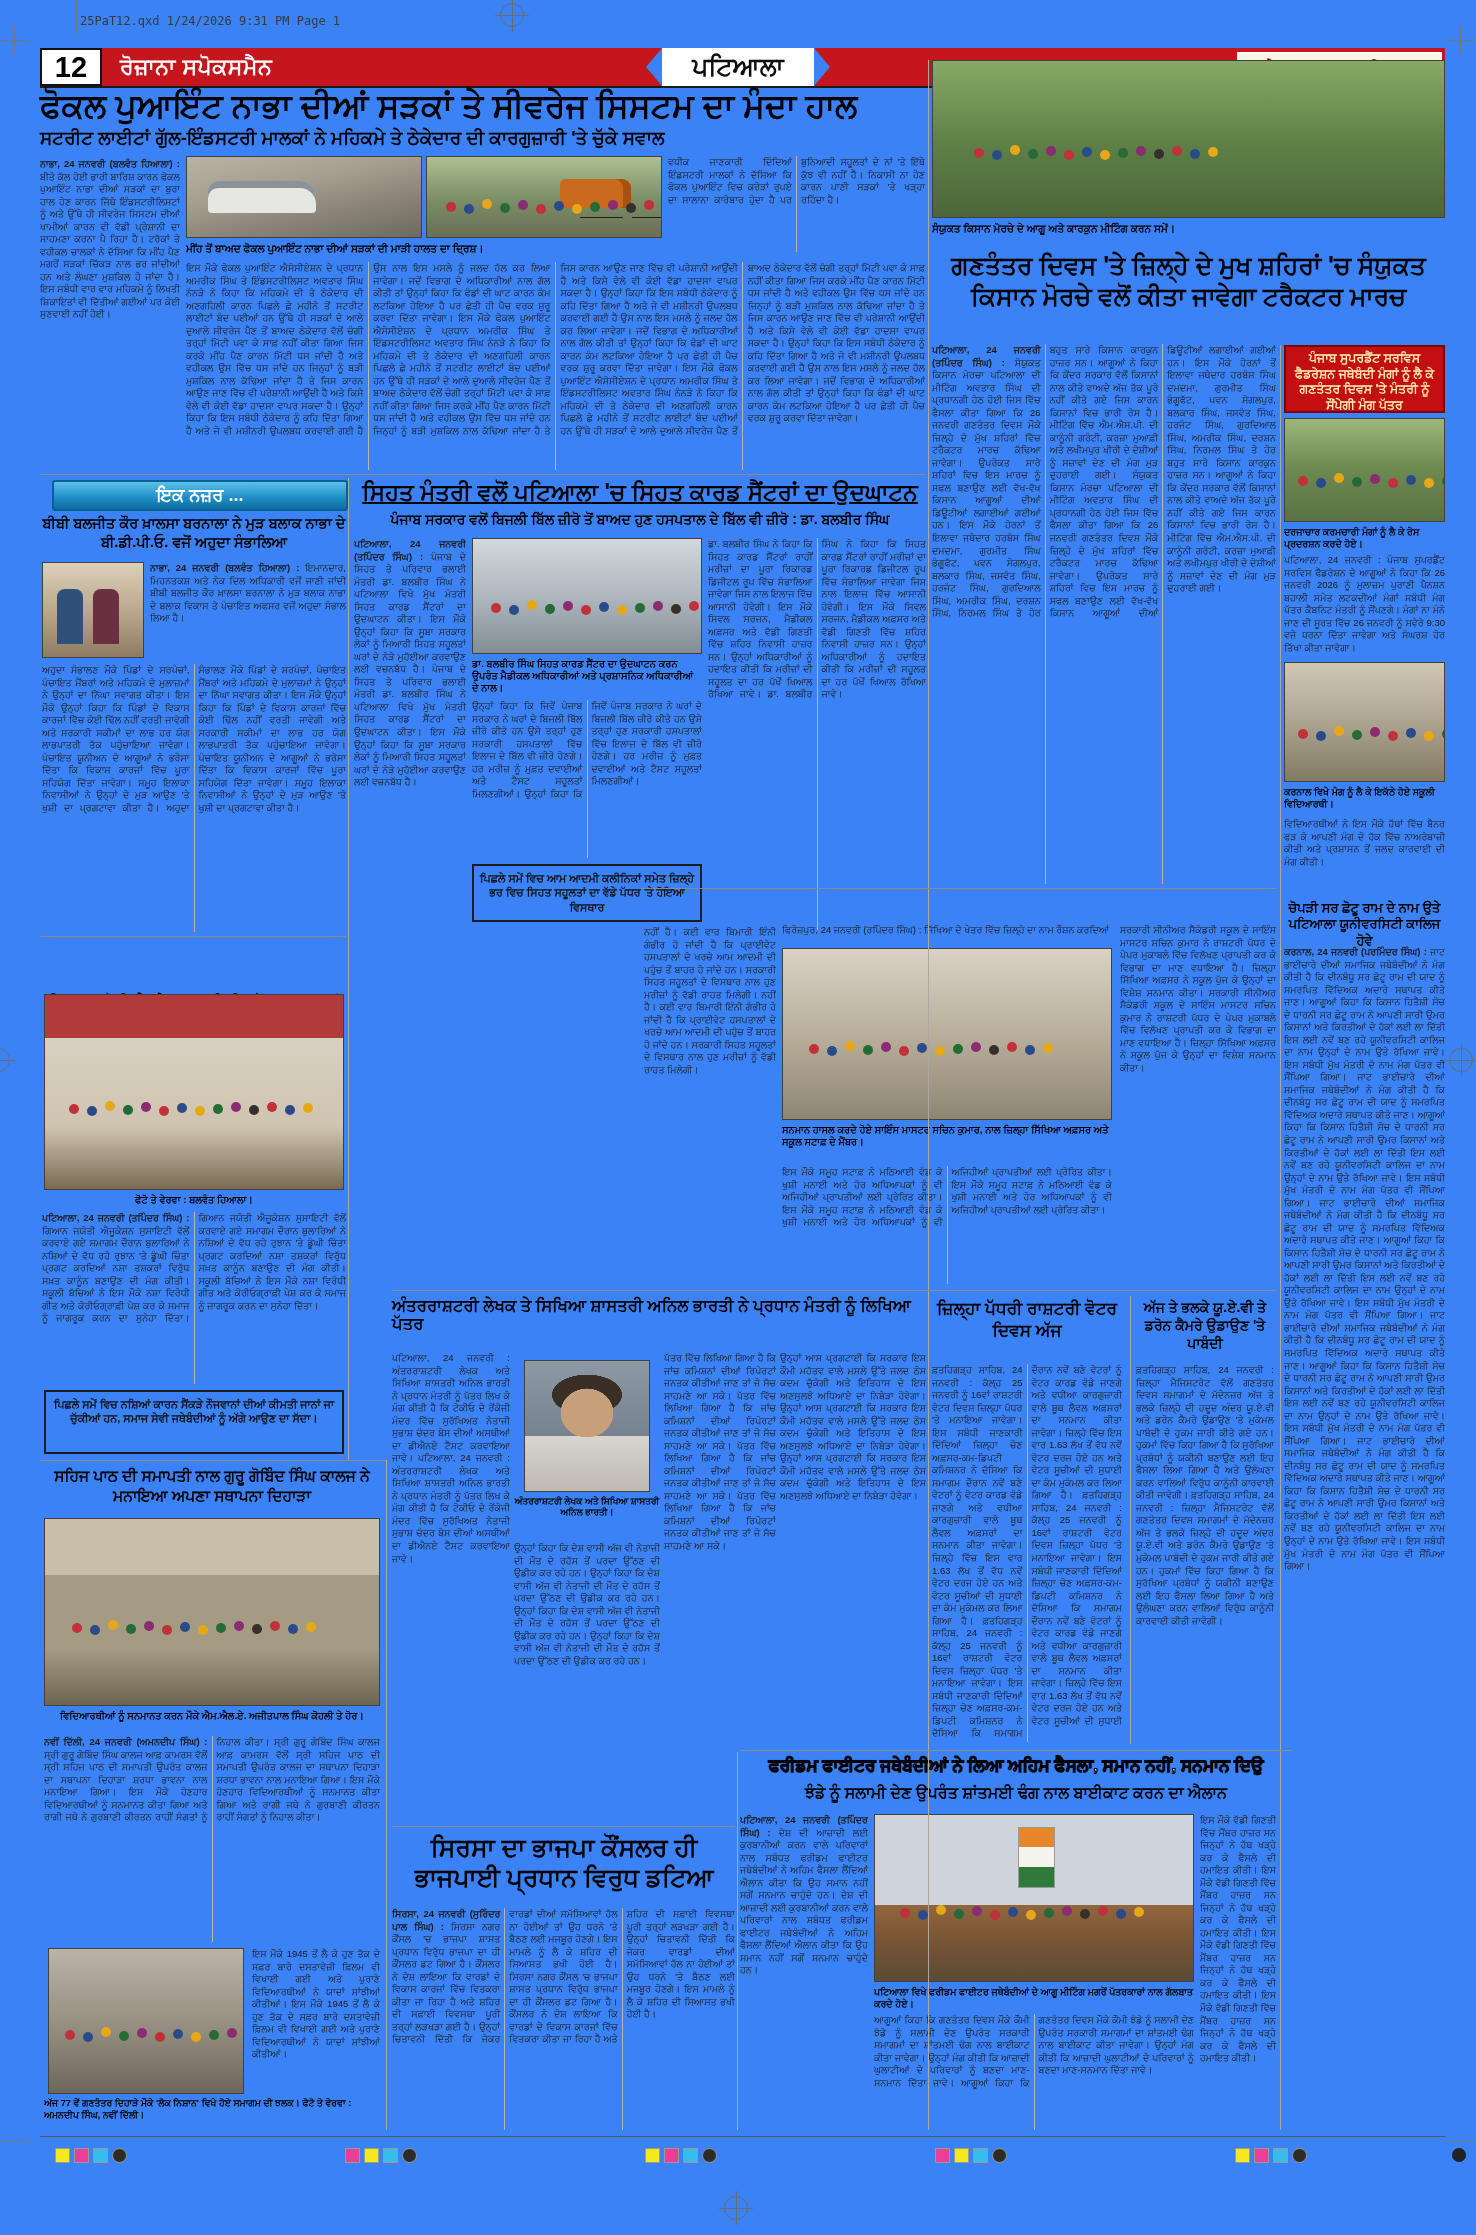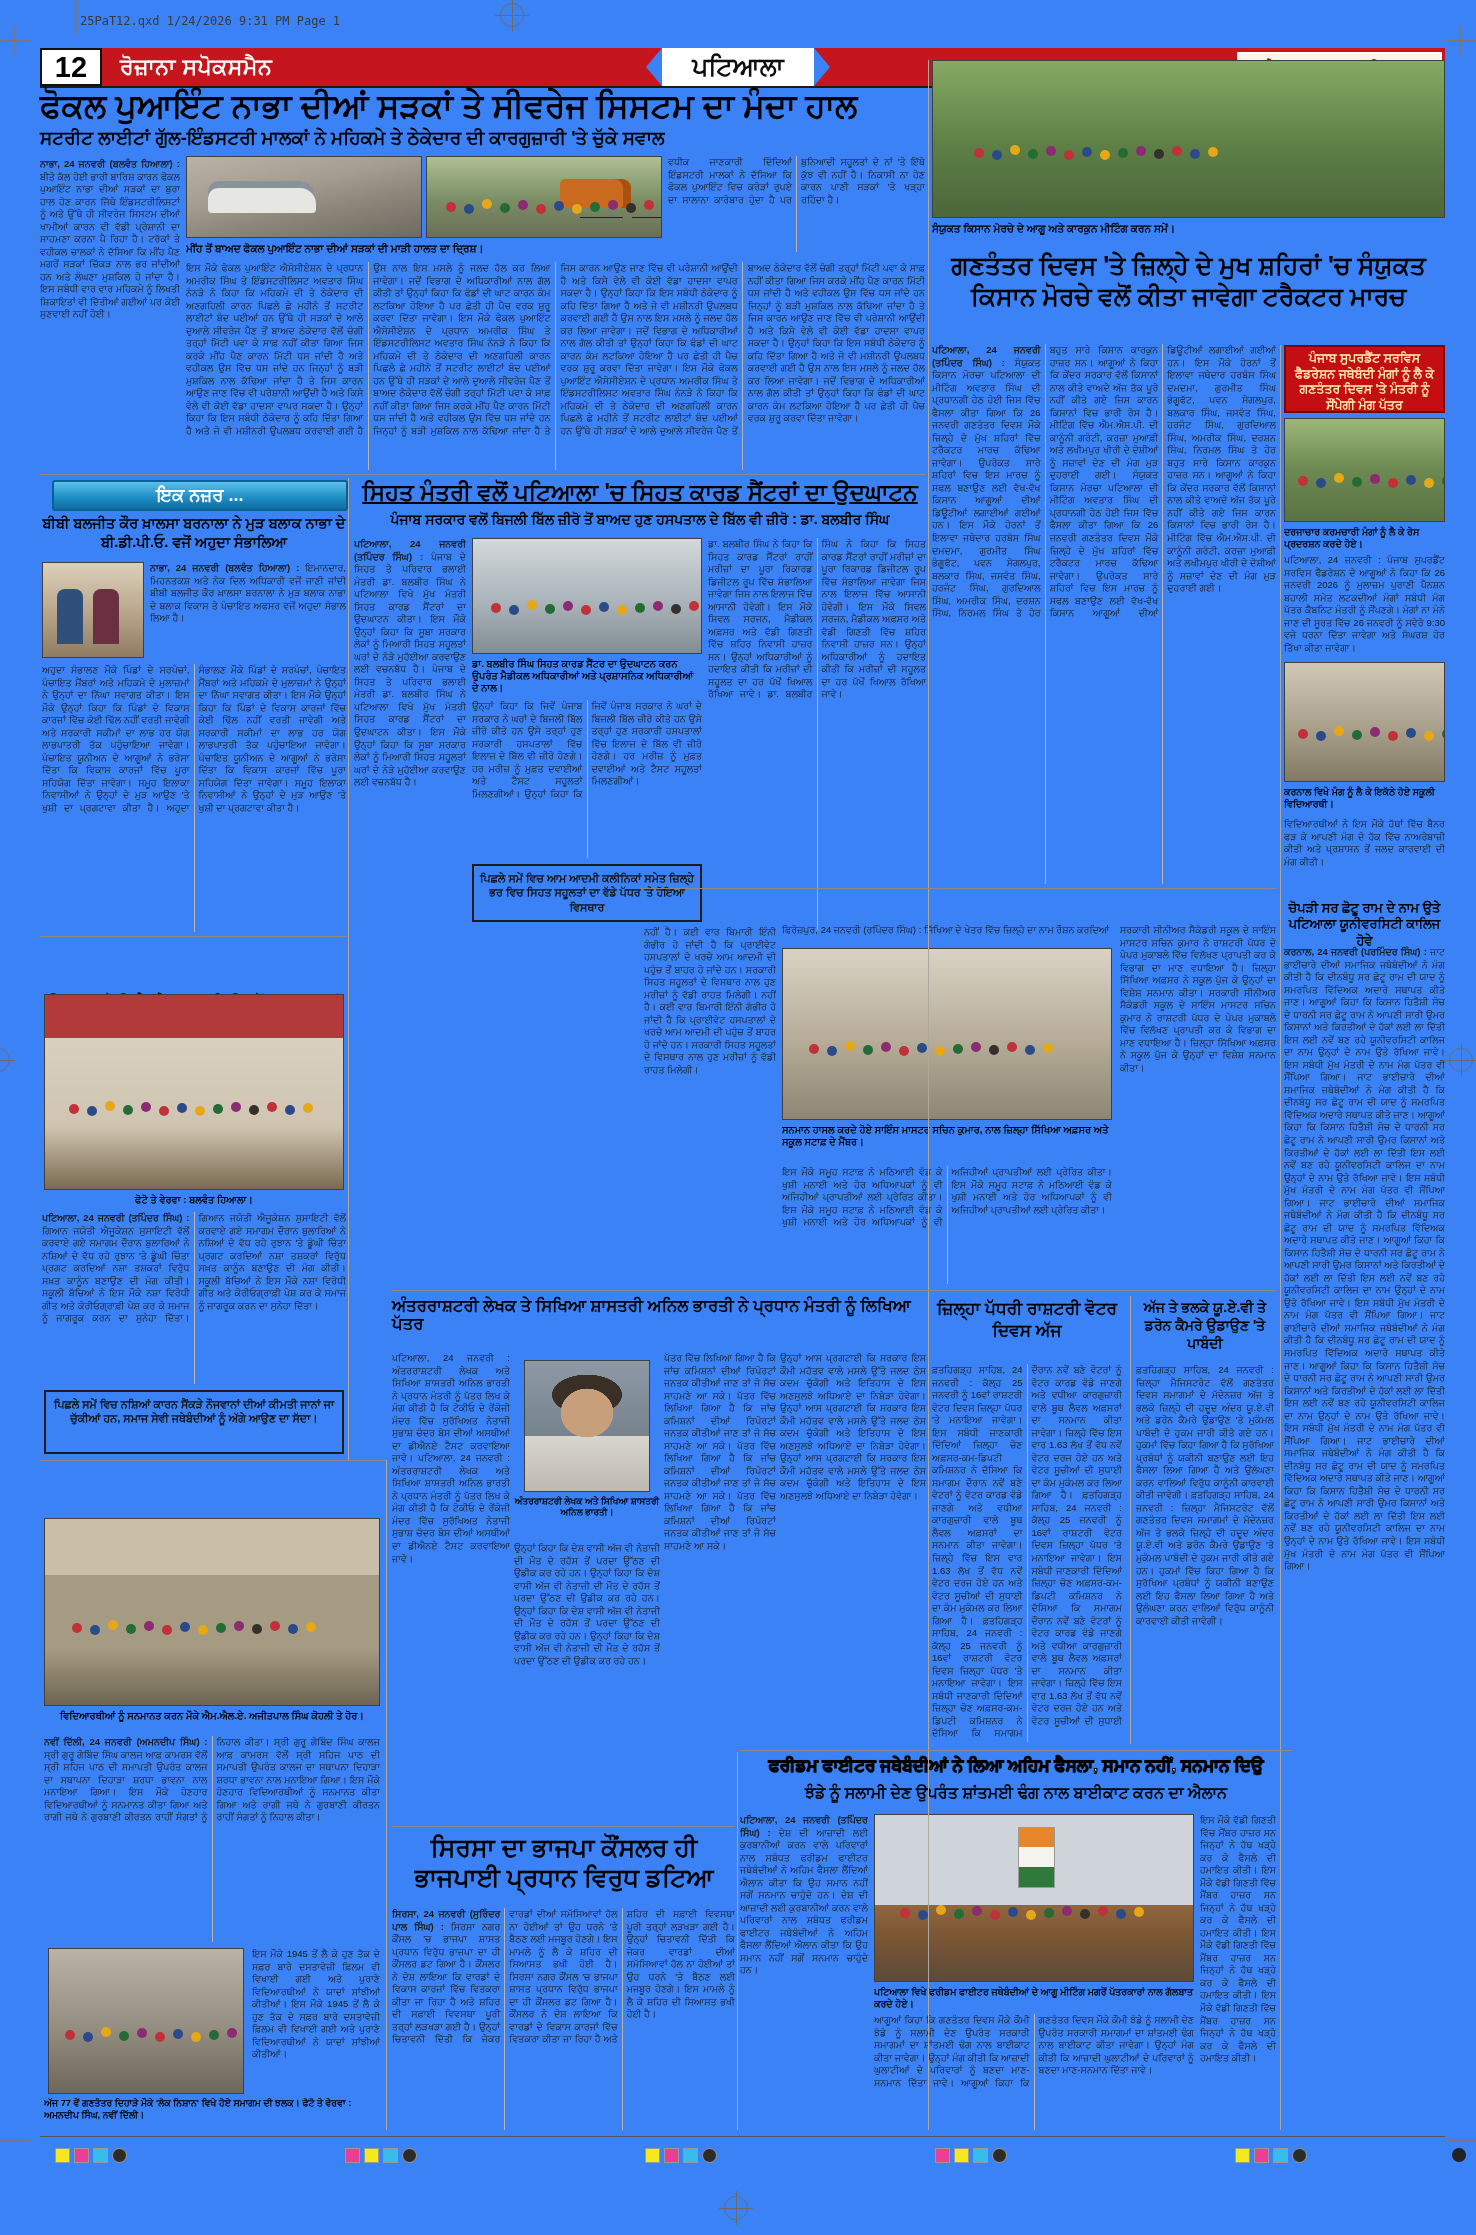--- a/index.html
+++ b/index.html
@@ -181,20 +181,21 @@
   <div class="abs bt" style="left:1120px;top:924px;width:156px;height:360px;">ਸਰਕਾਰੀ ਸੀਨੀਅਰ ਸੈਕੰਡਰੀ ਸਕੂਲ ਦੇ ਸਾਇੰਸ ਮਾਸਟਰ ਸਚਿਨ ਕੁਮਾਰ ਨੇ ਰਾਸ਼ਟਰੀ ਪੱਧਰ ਦੇ ਪੇਪਰ ਮੁਕਾਬਲੇ ਵਿੱਚ ਵਿਲੱਖਣ ਪ੍ਰਾਪਤੀ ਕਰ ਕੇ ਵਿਭਾਗ ਦਾ ਮਾਣ ਵਧਾਇਆ ਹੈ। ਜ਼ਿਲ੍ਹਾ ਸਿੱਖਿਆ ਅਫ਼ਸਰ ਨੇ ਸਕੂਲ ਪੁੱਜ ਕੇ ਉਨ੍ਹਾਂ ਦਾ ਵਿਸ਼ੇਸ਼ ਸਨਮਾਨ ਕੀਤਾ। ਸਰਕਾਰੀ ਸੀਨੀਅਰ ਸੈਕੰਡਰੀ ਸਕੂਲ ਦੇ ਸਾਇੰਸ ਮਾਸਟਰ ਸਚਿਨ ਕੁਮਾਰ ਨੇ ਰਾਸ਼ਟਰੀ ਪੱਧਰ ਦੇ ਪੇਪਰ ਮੁਕਾਬਲੇ ਵਿੱਚ ਵਿਲੱਖਣ ਪ੍ਰਾਪਤੀ ਕਰ ਕੇ ਵਿਭਾਗ ਦਾ ਮਾਣ ਵਧਾਇਆ ਹੈ। ਜ਼ਿਲ੍ਹਾ ਸਿੱਖਿਆ ਅਫ਼ਸਰ ਨੇ ਸਕੂਲ ਪੁੱਜ ਕੇ ਉਨ੍ਹਾਂ ਦਾ ਵਿਸ਼ੇਸ਼ ਸਨਮਾਨ ਕੀਤਾ।</div>
 
   <div class="abs hl" style="left:392px;top:1296px;width:534px;font-size:16.5px;">ਅੰਤਰਰਾਸ਼ਟਰੀ ਲੇਖਕ ਤੇ ਸਿਖਿਆ ਸ਼ਾਸਤਰੀ ਅਨਿਲ ਭਾਰਤੀ ਨੇ ਪ੍ਰਧਾਨ ਮੰਤਰੀ ਨੂੰ ਲਿਖਿਆ ਪੱਤਰ</div>
   <div class="abs bt" style="left:392px;top:1352px;width:118px;height:468px;">ਪਟਿਆਲਾ, 24 ਜਨਵਰੀ : ਅੰਤਰਰਾਸ਼ਟਰੀ ਲੇਖਕ ਅਤੇ ਸਿਖਿਆ ਸ਼ਾਸਤਰੀ ਅਨਿਲ ਭਾਰਤੀ ਨੇ ਪ੍ਰਧਾਨ ਮੰਤਰੀ ਨੂੰ ਪੱਤਰ ਲਿਖ ਕੇ ਮੰਗ ਕੀਤੀ ਹੈ ਕਿ ਟੋਕੀਓ ਦੇ ਰੇਂਕੋਜੀ ਮੰਦਰ ਵਿੱਚ ਸੁਰੱਖਿਅਤ ਨੇਤਾਜੀ ਸੁਭਾਸ਼ ਚੰਦਰ ਬੋਸ ਦੀਆਂ ਅਸਥੀਆਂ ਦਾ ਡੀਐਨਏ ਟੈਸਟ ਕਰਵਾਇਆ ਜਾਵੇ। ਪਟਿਆਲਾ, 24 ਜਨਵਰੀ : ਅੰਤਰਰਾਸ਼ਟਰੀ ਲੇਖਕ ਅਤੇ ਸਿਖਿਆ ਸ਼ਾਸਤਰੀ ਅਨਿਲ ਭਾਰਤੀ ਨੇ ਪ੍ਰਧਾਨ ਮੰਤਰੀ ਨੂੰ ਪੱਤਰ ਲਿਖ ਕੇ ਮੰਗ ਕੀਤੀ ਹੈ ਕਿ ਟੋਕੀਓ ਦੇ ਰੇਂਕੋਜੀ ਮੰਦਰ ਵਿੱਚ ਸੁਰੱਖਿਅਤ ਨੇਤਾਜੀ ਸੁਭਾਸ਼ ਚੰਦਰ ਬੋਸ ਦੀਆਂ ਅਸਥੀਆਂ ਦਾ ਡੀਐਨਏ ਟੈਸਟ ਕਰਵਾਇਆ ਜਾਵੇ।</div>
   <div class="ph ph-portrait ph-plain" style="left:524px;top:1360px;width:126px;height:132px;"></div>
   <div class="abs cap ctr" style="left:514px;top:1496px;width:146px;font-size:9px;">ਅੰਤਰਰਾਸ਼ਟਰੀ ਲੇਖਕ ਅਤੇ ਸਿਖਿਆ ਸ਼ਾਸਤਰੀ ਅਨਿਲ ਭਾਰਤੀ।</div>
   <div class="abs bt" style="left:514px;top:1542px;width:146px;height:278px;">ਉਨ੍ਹਾਂ ਕਿਹਾ ਕਿ ਦੇਸ਼ ਵਾਸੀ ਅੱਜ ਵੀ ਨੇਤਾਜੀ ਦੀ ਮੌਤ ਦੇ ਰਹੱਸ ਤੋਂ ਪਰਦਾ ਉੱਠਣ ਦੀ ਉਡੀਕ ਕਰ ਰਹੇ ਹਨ। ਉਨ੍ਹਾਂ ਕਿਹਾ ਕਿ ਦੇਸ਼ ਵਾਸੀ ਅੱਜ ਵੀ ਨੇਤਾਜੀ ਦੀ ਮੌਤ ਦੇ ਰਹੱਸ ਤੋਂ ਪਰਦਾ ਉੱਠਣ ਦੀ ਉਡੀਕ ਕਰ ਰਹੇ ਹਨ। ਉਨ੍ਹਾਂ ਕਿਹਾ ਕਿ ਦੇਸ਼ ਵਾਸੀ ਅੱਜ ਵੀ ਨੇਤਾਜੀ ਦੀ ਮੌਤ ਦੇ ਰਹੱਸ ਤੋਂ ਪਰਦਾ ਉੱਠਣ ਦੀ ਉਡੀਕ ਕਰ ਰਹੇ ਹਨ। ਉਨ੍ਹਾਂ ਕਿਹਾ ਕਿ ਦੇਸ਼ ਵਾਸੀ ਅੱਜ ਵੀ ਨੇਤਾਜੀ ਦੀ ਮੌਤ ਦੇ ਰਹੱਸ ਤੋਂ ਪਰਦਾ ਉੱਠਣ ਦੀ ਉਡੀਕ ਕਰ ਰਹੇ ਹਨ।</div>
   <div class="abs bt" style="left:664px;top:1352px;width:112px;height:468px;">ਪੱਤਰ ਵਿੱਚ ਲਿਖਿਆ ਗਿਆ ਹੈ ਕਿ ਜਾਂਚ ਕਮਿਸ਼ਨਾਂ ਦੀਆਂ ਰਿਪੋਰਟਾਂ ਜਨਤਕ ਕੀਤੀਆਂ ਜਾਣ ਤਾਂ ਜੋ ਸੱਚ ਸਾਹਮਣੇ ਆ ਸਕੇ। ਪੱਤਰ ਵਿੱਚ ਲਿਖਿਆ ਗਿਆ ਹੈ ਕਿ ਜਾਂਚ ਕਮਿਸ਼ਨਾਂ ਦੀਆਂ ਰਿਪੋਰਟਾਂ ਜਨਤਕ ਕੀਤੀਆਂ ਜਾਣ ਤਾਂ ਜੋ ਸੱਚ ਸਾਹਮਣੇ ਆ ਸਕੇ। ਪੱਤਰ ਵਿੱਚ ਲਿਖਿਆ ਗਿਆ ਹੈ ਕਿ ਜਾਂਚ ਕਮਿਸ਼ਨਾਂ ਦੀਆਂ ਰਿਪੋਰਟਾਂ ਜਨਤਕ ਕੀਤੀਆਂ ਜਾਣ ਤਾਂ ਜੋ ਸੱਚ ਸਾਹਮਣੇ ਆ ਸਕੇ। ਪੱਤਰ ਵਿੱਚ ਲਿਖਿਆ ਗਿਆ ਹੈ ਕਿ ਜਾਂਚ ਕਮਿਸ਼ਨਾਂ ਦੀਆਂ ਰਿਪੋਰਟਾਂ ਜਨਤਕ ਕੀਤੀਆਂ ਜਾਣ ਤਾਂ ਜੋ ਸੱਚ ਸਾਹਮਣੇ ਆ ਸਕੇ।</div>
   <div class="abs bt" style="left:780px;top:1352px;width:146px;height:392px;">ਉਨ੍ਹਾਂ ਆਸ ਪ੍ਰਗਟਾਈ ਕਿ ਸਰਕਾਰ ਇਸ ਕੌਮੀ ਮਹੱਤਵ ਵਾਲੇ ਮਸਲੇ ਉੱਤੇ ਜਲਦ ਠੋਸ ਕਦਮ ਚੁੱਕੇਗੀ ਅਤੇ ਇਤਿਹਾਸ ਦੇ ਇਸ ਅਣਸੁਲਝੇ ਅਧਿਆਏ ਦਾ ਨਿਬੇੜਾ ਹੋਵੇਗਾ। ਉਨ੍ਹਾਂ ਆਸ ਪ੍ਰਗਟਾਈ ਕਿ ਸਰਕਾਰ ਇਸ ਕੌਮੀ ਮਹੱਤਵ ਵਾਲੇ ਮਸਲੇ ਉੱਤੇ ਜਲਦ ਠੋਸ ਕਦਮ ਚੁੱਕੇਗੀ ਅਤੇ ਇਤਿਹਾਸ ਦੇ ਇਸ ਅਣਸੁਲਝੇ ਅਧਿਆਏ ਦਾ ਨਿਬੇੜਾ ਹੋਵੇਗਾ। ਉਨ੍ਹਾਂ ਆਸ ਪ੍ਰਗਟਾਈ ਕਿ ਸਰਕਾਰ ਇਸ ਕੌਮੀ ਮਹੱਤਵ ਵਾਲੇ ਮਸਲੇ ਉੱਤੇ ਜਲਦ ਠੋਸ ਕਦਮ ਚੁੱਕੇਗੀ ਅਤੇ ਇਤਿਹਾਸ ਦੇ ਇਸ ਅਣਸੁਲਝੇ ਅਧਿਆਏ ਦਾ ਨਿਬੇੜਾ ਹੋਵੇਗਾ।</div>
 
+  <div class="abs hl ctr" style="left:44px;top:1466px;width:336px;font-size:15.5px;line-height:1.3;">ਸਹਿਜ ਪਾਠ ਦੀ ਸਮਾਪਤੀ ਨਾਲ ਗੁਰੂ ਗੋਬਿੰਦ ਸਿੰਘ ਕਾਲਜ ਨੇ ਮਨਾਇਆ ਅਪਣਾ ਸਥਾਪਨਾ ਦਿਹਾੜਾ</div>
   <div class="ph ph-college" style="left:44px;top:1518px;width:336px;height:188px;"></div>
   <div class="abs cap ctr" style="left:44px;top:1710px;width:336px;font-size:9.8px;">ਵਿਦਿਆਰਥੀਆਂ ਨੂੰ ਸਨਮਾਨਤ ਕਰਨ ਮੌਕੇ ਐਮ.ਐਲ.ਏ. ਅਜੀਤਪਾਲ ਸਿੰਘ ਕੋਹਲੀ ਤੇ ਹੋਰ।</div>
   <div class="abs bt c2" style="left:44px;top:1736px;width:336px;height:206px;">
     <b class="dl">ਨਵੀਂ ਦਿੱਲੀ, 24 ਜਨਵਰੀ (ਅਮਨਦੀਪ ਸਿੰਘ) :</b>
     <span>ਸ੍ਰੀ ਗੁਰੂ ਗੋਬਿੰਦ ਸਿੰਘ ਕਾਲਜ ਆਫ਼ ਕਾਮਰਸ ਵੱਲੋਂ ਸ੍ਰੀ ਸਹਿਜ ਪਾਠ ਦੀ ਸਮਾਪਤੀ ਉਪਰੰਤ ਕਾਲਜ ਦਾ ਸਥਾਪਨਾ ਦਿਹਾੜਾ ਸ਼ਰਧਾ ਭਾਵਨਾ ਨਾਲ ਮਨਾਇਆ ਗਿਆ। ਇਸ ਮੌਕੇ ਹੋਣਹਾਰ ਵਿਦਿਆਰਥੀਆਂ ਨੂੰ ਸਨਮਾਨਤ ਕੀਤਾ ਗਿਆ ਅਤੇ ਰਾਗੀ ਜਥੇ ਨੇ ਗੁਰਬਾਣੀ ਕੀਰਤਨ ਰਾਹੀਂ ਸੰਗਤਾਂ ਨੂੰ ਨਿਹਾਲ ਕੀਤਾ। ਸ੍ਰੀ ਗੁਰੂ ਗੋਬਿੰਦ ਸਿੰਘ ਕਾਲਜ ਆਫ਼ ਕਾਮਰਸ ਵੱਲੋਂ ਸ੍ਰੀ ਸਹਿਜ ਪਾਠ ਦੀ ਸਮਾਪਤੀ ਉਪਰੰਤ ਕਾਲਜ ਦਾ ਸਥਾਪਨਾ ਦਿਹਾੜਾ ਸ਼ਰਧਾ ਭਾਵਨਾ ਨਾਲ ਮਨਾਇਆ ਗਿਆ। ਇਸ ਮੌਕੇ ਹੋਣਹਾਰ ਵਿਦਿਆਰਥੀਆਂ ਨੂੰ ਸਨਮਾਨਤ ਕੀਤਾ ਗਿਆ ਅਤੇ ਰਾਗੀ ਜਥੇ ਨੇ ਗੁਰਬਾਣੀ ਕੀਰਤਨ ਰਾਹੀਂ ਸੰਗਤਾਂ ਨੂੰ ਨਿਹਾਲ ਕੀਤਾ।</span>
   </div>
   <div class="ph ph-func" style="left:48px;top:1948px;width:196px;height:146px;"></div>
   <div class="abs bt" style="left:252px;top:1948px;width:128px;height:146px;">ਇਸ ਮੌਕੇ 1945 ਤੋਂ ਲੈ ਕੇ ਹੁਣ ਤੱਕ ਦੇ ਸਫ਼ਰ ਬਾਰੇ ਦਸਤਾਵੇਜ਼ੀ ਫ਼ਿਲਮ ਵੀ ਵਿਖਾਈ ਗਈ ਅਤੇ ਪੁਰਾਣੇ ਵਿਦਿਆਰਥੀਆਂ ਨੇ ਯਾਦਾਂ ਸਾਂਝੀਆਂ ਕੀਤੀਆਂ। ਇਸ ਮੌਕੇ 1945 ਤੋਂ ਲੈ ਕੇ ਹੁਣ ਤੱਕ ਦੇ ਸਫ਼ਰ ਬਾਰੇ ਦਸਤਾਵੇਜ਼ੀ ਫ਼ਿਲਮ ਵੀ ਵਿਖਾਈ ਗਈ ਅਤੇ ਪੁਰਾਣੇ ਵਿਦਿਆਰਥੀਆਂ ਨੇ ਯਾਦਾਂ ਸਾਂਝੀਆਂ ਕੀਤੀਆਂ।</div>
   <div class="abs cap" style="left:44px;top:2098px;width:336px;font-size:9.3px;">ਅੱਜ 77 ਵੇਂ ਗਣਤੰਤਰ ਦਿਹਾੜੇ ਮੌਕੇ 'ਲੋਕ ਨਿਸ਼ਾਨ' ਵਿਖੇ ਹੋਏ ਸਮਾਗਮ ਦੀ ਝਲਕ। ਫੋਟੋ ਤੇ ਵੇਰਵਾ : ਅਮਨਦੀਪ ਸਿੰਘ, ਨਵੀਂ ਦਿੱਲੀ।</div>
 

